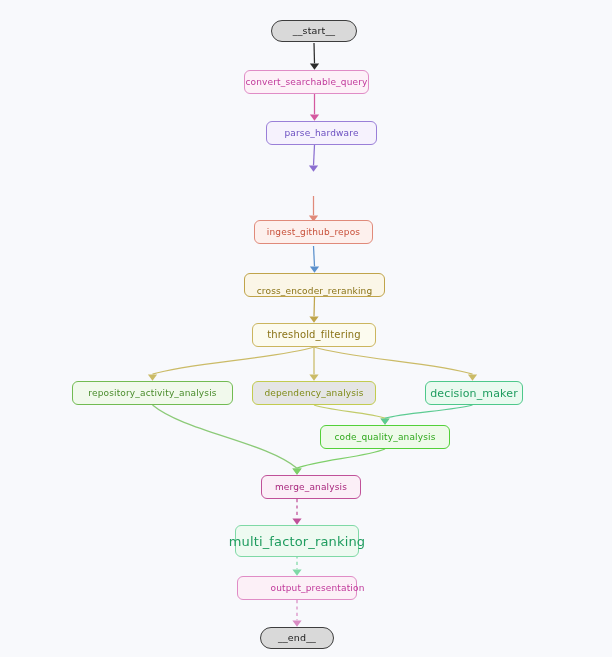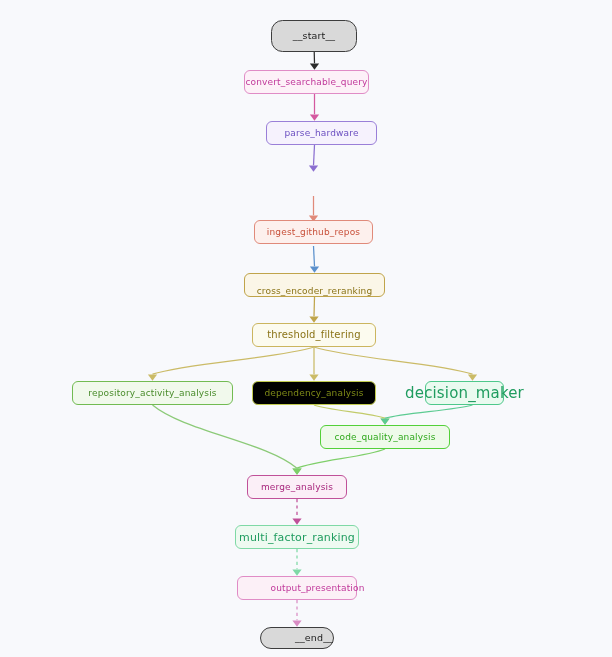--- a/index.html
+++ b/index.html
@@ -74,55 +74,55 @@
       <path d="M 292.4 468.6 L 301.6 468.6 L 297 474.8 Z" fill="#8cca78" stroke="none"></path>
       <path d="M 385 449 C 365.64 457.064, 316.36 460.13599999999997, 297 468.2" fill="none" stroke="#7fcf6a" stroke-width="1.25"></path>
       <path d="M 292.4 468.6 L 301.6 468.6 L 297 474.8 Z" fill="#7fcf6a" stroke="none"></path>
       <path d="M 297 499 L 297 518.2" fill="none" stroke="#c05199" stroke-width="1.25" stroke-dasharray="3.2,3.2"></path>
       <path d="M 292.4 518.6 L 301.6 518.6 L 297 524.8000000000001 Z" fill="#c05199" stroke="none"></path>
       <path d="M 297 549 L 297 569.2" fill="none" stroke="#7fd9a6" stroke-width="1.25" stroke-dasharray="3.2,3.2"></path>
       <path d="M 292.4 569.6 L 301.6 569.6 L 297 575.8000000000001 Z" fill="#7fd9a6" stroke="none"></path>
       <path d="M 297 600 L 297 620.2" fill="none" stroke="#d98cc4" stroke-width="1.25" stroke-dasharray="3.2,3.2"></path>
       <path d="M 292.4 620.6 L 301.6 620.6 L 297 626.8000000000001 Z" fill="#d98cc4" stroke="none"></path>
     </svg>
-<div class="node terminal" style="left: 271px; top: 20px; width: 86px; height: 32px; background: rgb(217, 217, 217); border-color: rgb(61, 61, 61); color: rgb(28, 28, 28); font-size: 9.5px; border-radius: 11.5px;">
+<div class="node terminal" style="left: 271px; top: 20px; width: 86px; height: 22px; background: rgb(217, 217, 217); border-color: rgb(61, 61, 61); color: rgb(28, 28, 28); font-size: 9.5px; border-radius: 11.5px;">
       <span class="node-label">__start__</span>
     </div>
     <div class="node" style="left: 244px; top: 70px; width: 125px; height: 24px; background: rgb(253, 241, 248); border-color: rgb(224, 140, 198); color: rgb(192, 57, 155); font-size: 9px;">
       <span class="node-label">convert_searchable_query</span>
     </div>
     <div class="node" style="left: 266px; top: 121px; width: 111px; height: 24px; background: rgb(246, 242, 253); border-color: rgb(154, 127, 216); color: rgb(107, 79, 192); font-size: 9px;">
       <span class="node-label">parse_hardware</span>
     </div>
     <div class="node" style="left: 254px; top: 172px; width: 119px; height: 24px; background: rgb(253, 240, 237); border-color: rgb(224, 138, 122); color: rgb(200, 80, 58); font-size: 9px; margin-top: 48px;">
       <span class="node-label">ingest_github_repos</span>
     </div>
     <div class="node" style="left: 244px; top: 273px; width: 141px; height: 24px; background: rgb(251, 246, 231); border-color: rgb(192, 164, 74); color: rgb(138, 115, 23); font-size: 9px; align-items: flex-end;">
       <span class="node-label">cross_encoder_reranking</span>
     </div>
     <div class="node" style="left: 252px; top: 323px; width: 124px; height: 24px; background: rgb(252, 251, 239); border-color: rgb(203, 181, 95); color: rgb(138, 115, 23); font-size: 10px;">
       <span class="node-label">threshold_filtering</span>
     </div>
     <div class="node" style="left: 72px; top: 381px; width: 161px; height: 24px; background: rgb(241, 249, 236); border-color: rgb(114, 187, 82); color: rgb(74, 140, 44); font-size: 9px;">
       <span class="node-label">repository_activity_analysis</span>
     </div>
-    <div class="node" style="left: 252px; top: 381px; width: 124px; height: 24px; background: #000000; border-color: rgb(194, 203, 79); color: rgb(127, 138, 23); font-size: 9px; text-align: right;">
+    <div class="node" style="left: 252px; top: 381px; width: 124px; height: 24px; background: #e5e5e5; border-color: rgb(194, 203, 79); color: rgb(127, 138, 23); font-size: 9px; text-align: right;">
       <span class="node-label">dependency_analysis</span>
     </div>
-    <div class="node" style="left: 425px; top: 381px; width: 79px; height: 24px; background: rgb(234, 250, 240); border-color: rgb(78, 200, 139); color: rgb(31, 156, 95); font-size: 15px;">
+    <div class="node" style="left: 425px; top: 381px; width: 98px; height: 24px; background: rgb(234, 250, 240); border-color: rgb(78, 200, 139); color: rgb(31, 156, 95); font-size: 11px;">
       <span class="node-label">decision_maker</span>
     </div>
     <div class="node" style="left: 320px; top: 425px; width: 130px; height: 24px; background: rgb(238, 250, 234); border-color: rgb(83, 208, 57); color: rgb(47, 168, 28); font-size: 9px;">
       <span class="node-label">code_quality_analysis</span>
     </div>
-    <div class="node" style="left: 247px; top: 475px; width: 100px; height: 24px; background: rgb(251, 239, 247); border-color: rgb(192, 81, 153); color: rgb(168, 39, 125); font-size: 9px;">
+    <div class="node" style="left: 261px; top: 475px; width: 100px; height: 24px; background: rgb(251, 239, 247); border-color: rgb(192, 81, 153); color: rgb(168, 39, 125); font-size: 9px;">
       <span class="node-label">merge_analysis</span>
     </div>
-    <div class="node" style="left: 235px; top: 525px; width: 124px; height: 24px; background: rgb(238, 250, 241); border-color: rgb(127, 217, 166); color: rgb(31, 156, 95); font-size: 11px;">
+    <div class="node" style="left: 235px; top: 525px; width: 124px; height: 32px; background: rgb(238, 250, 241); border-color: rgb(127, 217, 166); color: rgb(31, 156, 95); font-size: 13px;">
       <span class="node-label">multi_factor_ranking</span>
     </div>
     <div class="node" style="left: 237px; top: 576px; width: 120px; height: 24px; background: rgb(252, 240, 247); border-color: rgb(224, 140, 198); color: rgb(192, 57, 155); font-size: 9px; padding-left: 41px;">
       <span class="node-label">output_presentation</span>
     </div>
-    <div class="node terminal" style="left: 260px; top: 627px; width: 74px; height: 22px; background: rgb(217, 217, 217); border-color: rgb(61, 61, 61); color: rgb(28, 28, 28); font-size: 9.5px; border-radius: 11px; justify-content: flex-end;">
+    <div class="node terminal" style="left: 260px; top: 627px; width: 74px; height: 22px; background: rgb(217, 217, 217); border-color: rgb(61, 61, 61); color: rgb(28, 28, 28); font-size: 9.5px; border-radius: 11px;">
       <span class="node-label">__end__</span>
     </div>
   </div>
 
 </body></html>

